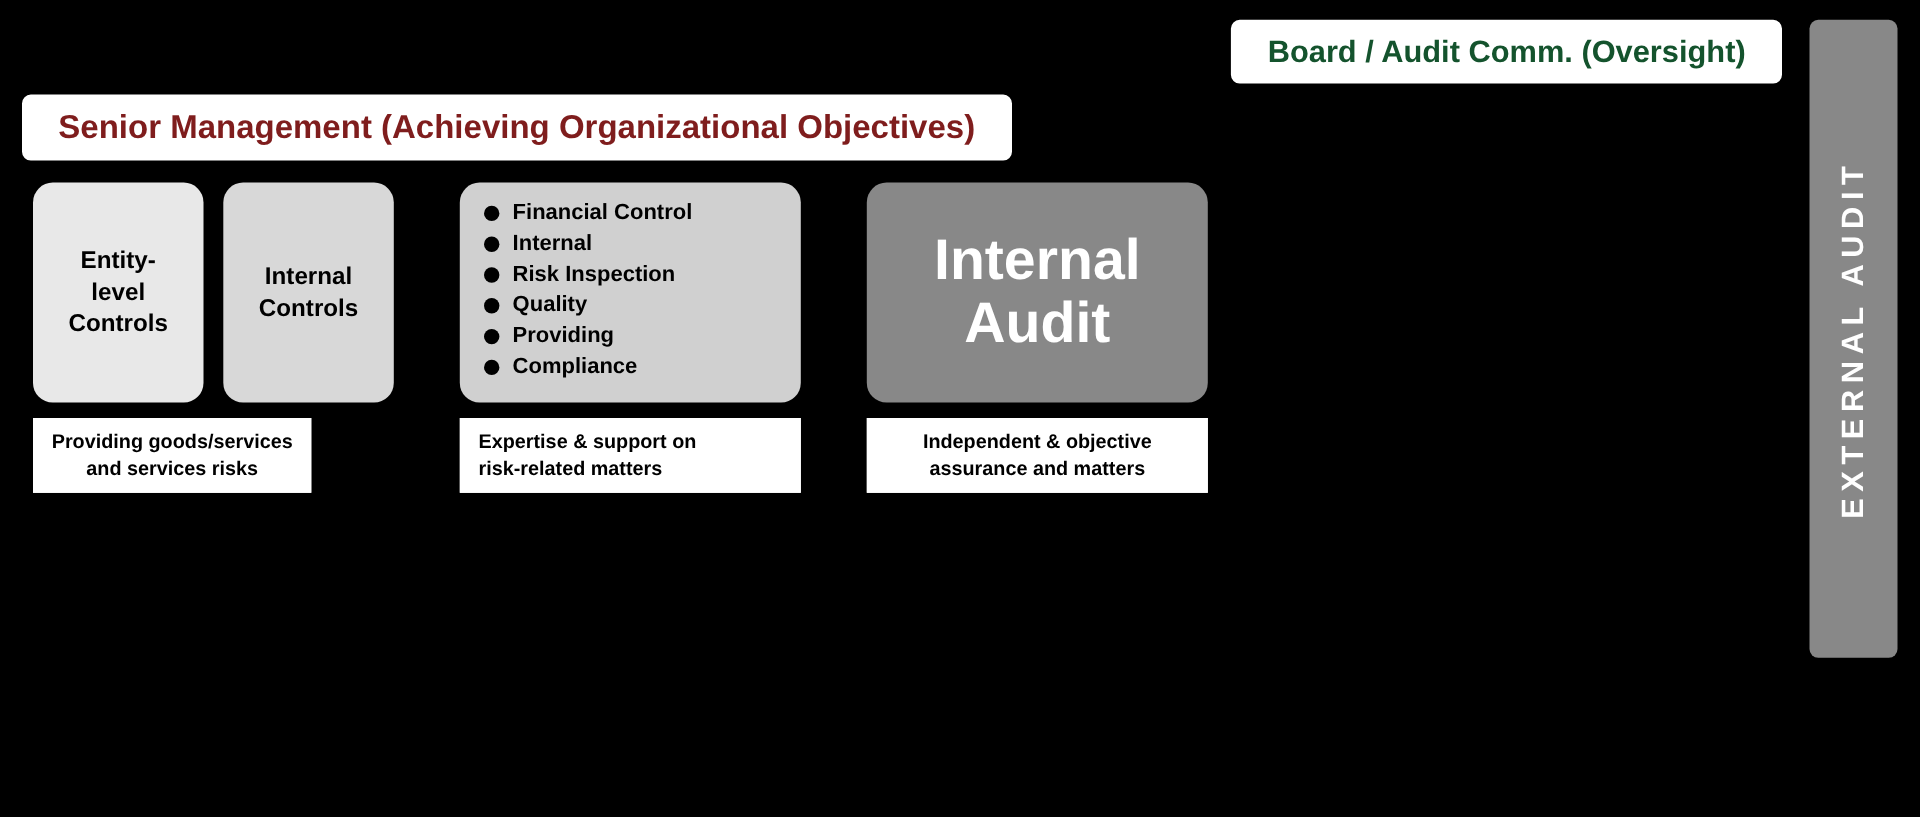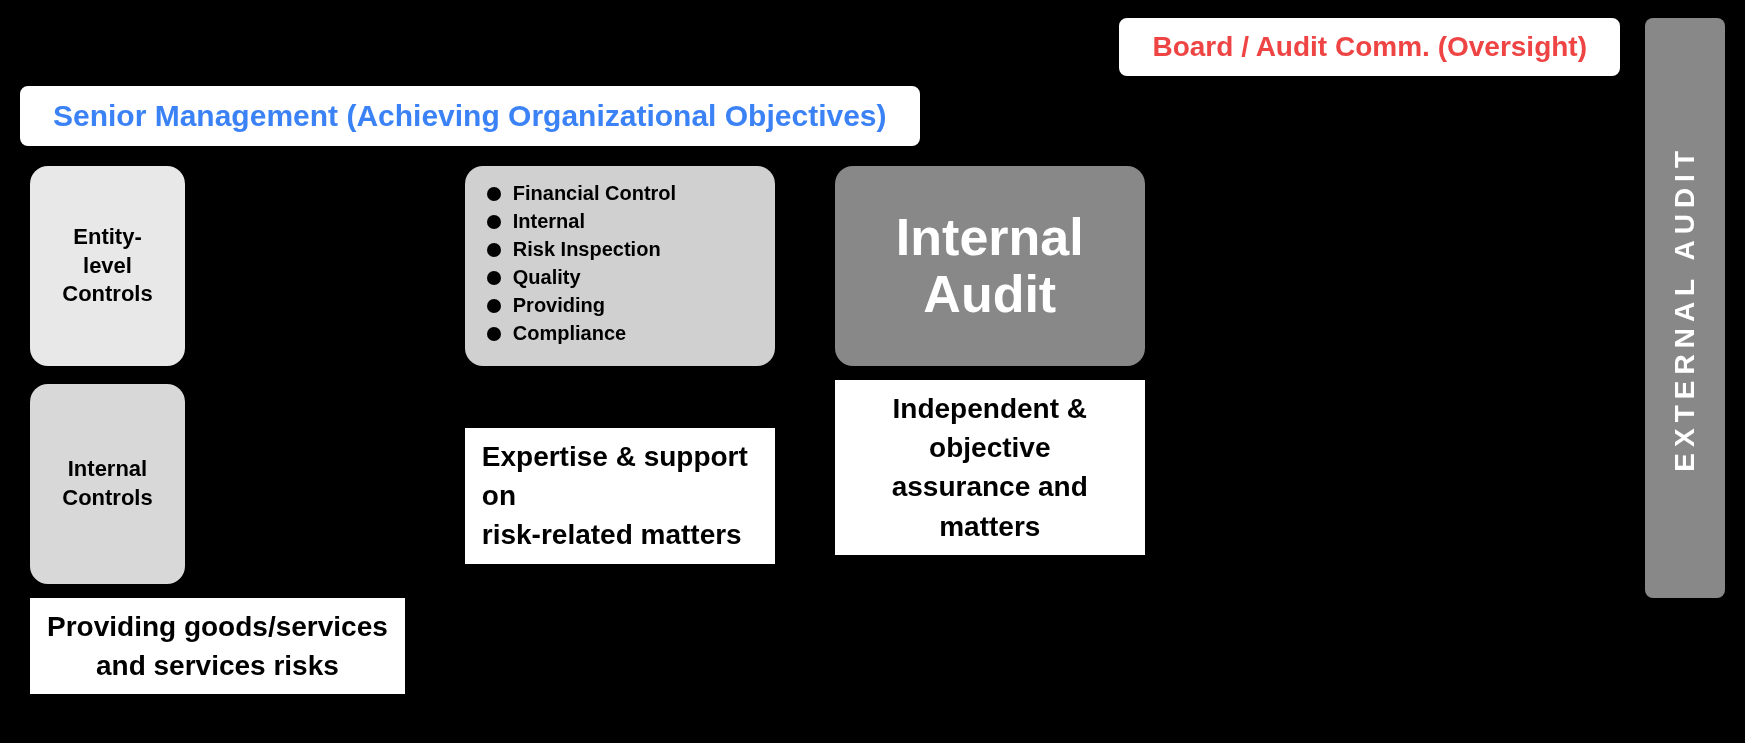--- a/index.html
+++ b/index.html
@@ -36,21 +36,21 @@
       background: #fff;
       border: 3px solid #fff;
       border-radius: 8px;
       padding: 10px 30px;
       display: inline-block;
     }
 
     .board-box-text {
       font-size: 28px;
       font-weight: 900;
-      color: #ef4444;
+      color: #14532d;
       white-space: nowrap;
     }
 
     
     .senior-area {
       display: flex;
       align-items: flex-start;
       margin-bottom: 20px;
       padding-right: 105px;
     }
@@ -59,21 +59,21 @@
       background: #fff;
       border: 3px solid #fff;
       border-radius: 8px;
       padding: 10px 30px;
       display: inline-block;
     }
 
     .senior-box-text {
       font-size: 30px;
       font-weight: 900;
-      color: #3b82f6;
+      color: #7f1d1d;
       white-space: nowrap;
     }
 
     
     .content-row {
       display: flex;
       flex: 1;
       align-items: flex-start;
       gap: 0;
     }
@@ -82,21 +82,21 @@
     .left-group {
       display: flex;
       flex-direction: column;
       align-items: flex-start;
       margin-right: 60px;
       margin-left: 10px;
     }
 
     .left-boxes-row {
       display: flex;
-      flex-direction: column;
+      flex-direction: row;
       gap: 18px;
       margin-bottom: 14px;
     }
 
     .entity-box {
       background: #e8e8e8;
       border-radius: 18px;
       width: 155px;
       height: 200px;
       display: flex;
@@ -133,33 +133,32 @@
     }
 
     .label-box {
       background: #fff;
       border: 3px solid #fff;
       padding: 6px 14px;
       text-align: center;
     }
 
     .label-text {
-      font-size: 28px;
+      font-size: 18px;
       font-weight: 900;
       color: #000;
       line-height: 1.4;
     }
 
     
     .middle-group {
       display: flex;
       flex-direction: column;
       align-items: flex-start;
       margin-right: 60px;
-      gap: 48px;
     }
 
     .bullet-box {
       background: #d0d0d0;
       border-radius: 18px;
       width: 310px;
       height: 200px;
       display: flex;
       flex-direction: column;
       justify-content: center;

